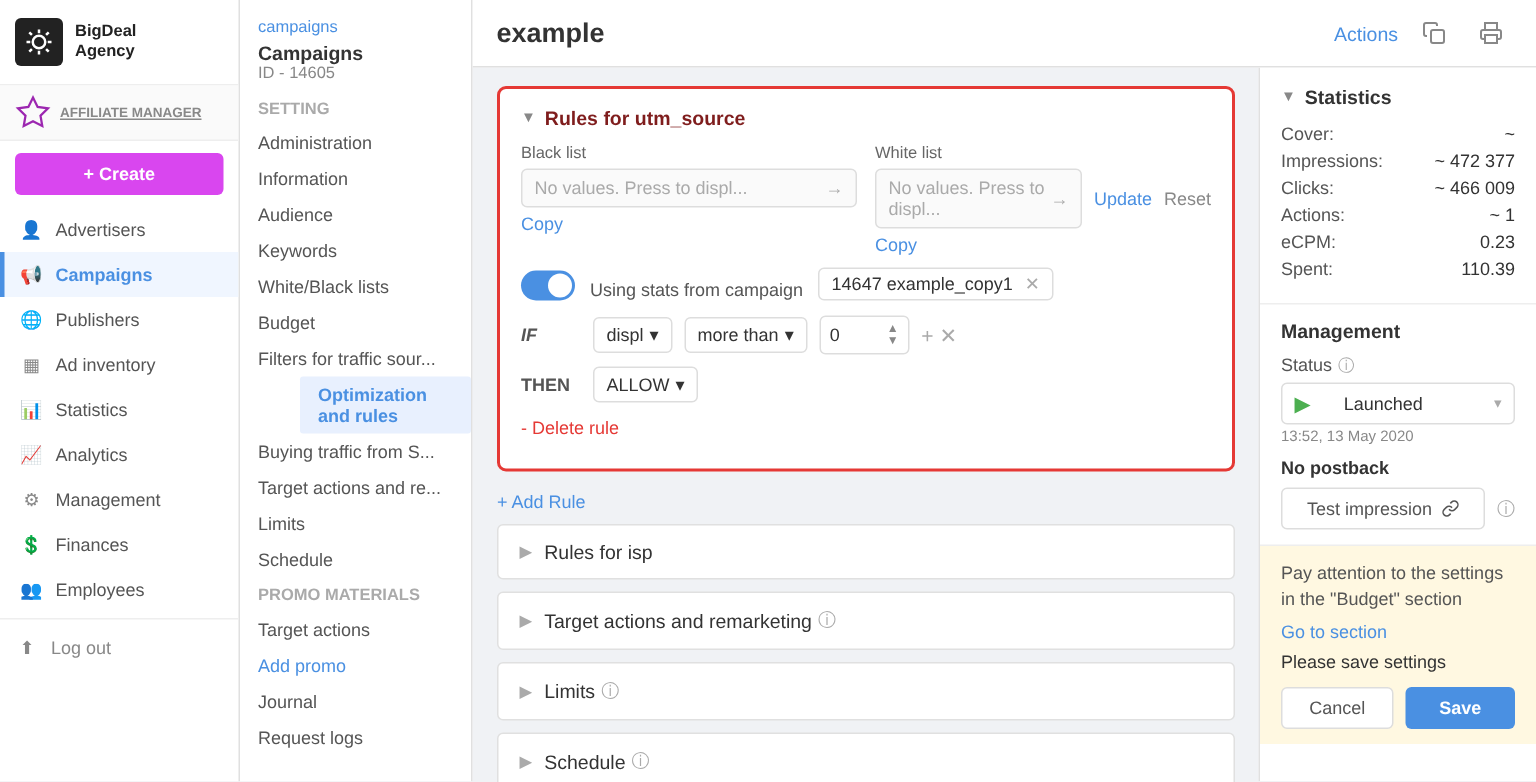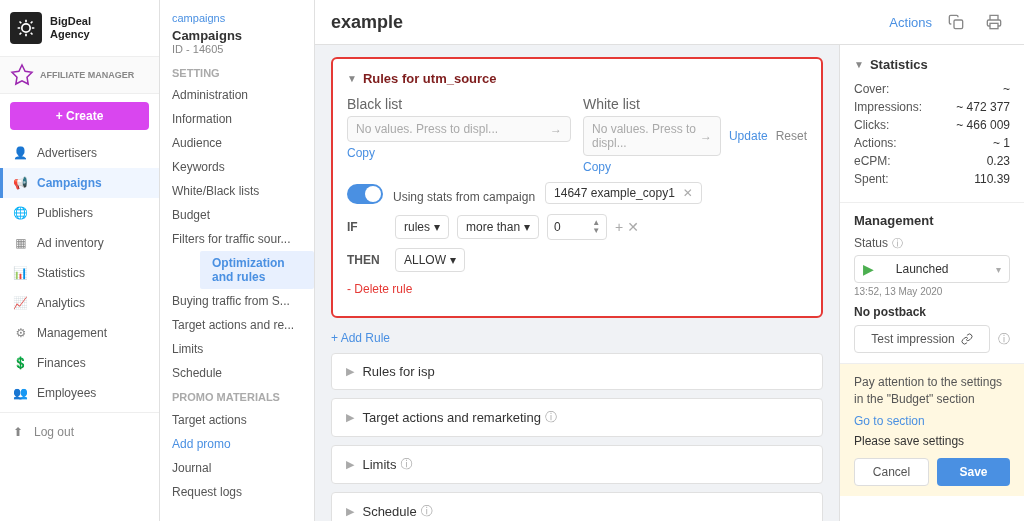--- a/index.html
+++ b/index.html
@@ -6,21 +6,21 @@
     body { font-family: -apple-system, BlinkMacSystemFont, 'Segoe UI', sans-serif; font-size: 13px; color: #333; background: #f0f2f5; display: flex; height: 521px; overflow: hidden; }
 
     
     .sidebar { width: 160px; background: #fff; border-right: 1px solid #e0e0e0; display: flex; flex-direction: column; flex-shrink: 0; height: 521px; overflow-y: auto; }
     .sidebar-logo { display: flex; align-items: center; padding: 12px 10px; border-bottom: 1px solid #eee; }
     .logo-icon { width: 32px; height: 32px; background: #222; border-radius: 4px; display: flex; align-items: center; justify-content: center; margin-right: 8px; }
     .logo-icon svg { width: 20px; height: 20px; }
     .logo-text { font-size: 11px; font-weight: 700; line-height: 1.2; color: #222; }
     .affiliate-badge { display: flex; align-items: center; padding: 6px 10px; border-bottom: 1px solid #eee; background: #fafafa; }
     .affiliate-icon { width: 24px; height: 24px; margin-right: 6px; }
-    .affiliate-text { font-size: 9px; color: #888; font-weight: 600; text-transform: uppercase; }
+    .affiliate-text { font-size: 9px; color: #888; font-weight: 600; text-transform: uppercase; text-decoration: underline; }
     .create-btn { margin: 8px 10px; background: #d946ef; color: #fff; border: none; border-radius: 4px; padding: 7px 0; font-size: 12px; font-weight: 600; cursor: pointer; display: flex; align-items: center; justify-content: center; gap: 4px; }
     .sidebar-nav { flex: 1; }
     .nav-item { display: flex; align-items: center; padding: 7px 10px; cursor: pointer; font-size: 12px; color: #555; border-left: 3px solid transparent; }
     .nav-item.active { color: #4a90e2; border-left-color: #4a90e2; background: #f0f6ff; font-weight: 600; }
     .nav-icon { width: 16px; height: 16px; margin-right: 8px; display: flex; align-items: center; justify-content: center; color: #888; }
     .nav-item.active .nav-icon { color: #4a90e2; }
     .sidebar-divider { border-top: 1px solid #eee; margin: 4px 0; }
     .log-out { display: flex; align-items: center; padding: 7px 10px; cursor: pointer; font-size: 12px; color: #888; }
 
     
@@ -44,37 +44,37 @@
     .content-area { flex: 1; overflow-y: auto; padding: 12px 16px; }
 
     
     .rules-box { border: 2px solid #e53935; border-radius: 6px; padding: 12px 14px; background: #fff; margin-bottom: 12px; }
     .rules-header { display: flex; align-items: center; margin-bottom: 10px; }
     .rules-toggle { color: #888; margin-right: 6px; font-size: 10px; cursor: pointer; }
     .rules-title { font-size: 13px; font-weight: 600; color: #7f1d1d; }
 
     .list-row { display: flex; align-items: flex-start; gap: 12px; margin-bottom: 8px; }
     .list-col { flex: 1; }
-    .list-label { font-size: 14px; color: #666; margin-bottom: 4px; }
+    .list-label { font-size: 11px; color: #666; margin-bottom: 4px; }
     .list-input { display: flex; align-items: center; border: 1px solid #ddd; border-radius: 4px; padding: 5px 8px; font-size: 12px; color: #aaa; background: #fafafa; }
     .list-input-arrow { margin-left: auto; color: #aaa; font-size: 12px; }
     .list-actions { display: flex; gap: 10px; margin-top: 4px; }
     .list-action-link { font-size: 12px; color: #4a90e2; cursor: pointer; }
     .update-btn { font-size: 12px; color: #4a90e2; cursor: pointer; }
     .reset-btn { font-size: 12px; color: #888; cursor: pointer; }
 
     .toggle-row { display: flex; align-items: flex-end; gap: 10px; margin-bottom: 10px; }
     .toggle-switch { width: 36px; height: 20px; background: #4a90e2; border-radius: 10px; position: relative; cursor: pointer; }
     .toggle-switch::after { content: ''; position: absolute; width: 16px; height: 16px; background: #fff; border-radius: 50%; top: 2px; right: 2px; transition: .2s; }
     .toggle-label { font-size: 12px; color: #555; }
     .stats-select { display: flex; align-items: center; border: 1px solid #ddd; border-radius: 4px; padding: 3px 8px; font-size: 12px; background: #fff; gap: 4px; }
     .stats-close { color: #aaa; cursor: pointer; margin-left: 4px; }
 
     .if-row { display: flex; align-items: center; gap: 8px; margin-bottom: 8px; }
-    .if-label { font-size: 12px; font-weight: 600; color: #555; width: 40px; }
+    .if-label { font-size: 12px; font-weight: 600; color: #555; width: 40px; font-style: italic; }
     .select-box { border: 1px solid #ddd; border-radius: 4px; padding: 4px 8px; font-size: 12px; background: #fff; cursor: pointer; display: flex; align-items: center; gap: 4px; }
     .number-input { border: 1px solid #ddd; border-radius: 4px; padding: 4px 6px; font-size: 12px; width: 60px; display: flex; align-items: center; justify-content: space-between; }
     .number-spinners { display: flex; flex-direction: column; margin-left: 4px; }
     .spinner-btn { font-size: 8px; color: #888; cursor: pointer; line-height: 1; }
     .row-actions { display: flex; gap: 4px; }
     .row-icon-btn { color: #aaa; cursor: pointer; font-size: 14px; }
 
     .then-row { display: flex; align-items: center; gap: 8px; }
     .then-label { font-size: 12px; font-weight: 600; color: #555; width: 40px; }
 
@@ -279,21 +279,21 @@
           <span class="toggle-label">Using stats from campaign</span>
           <div class="stats-select">
             <span>14647 example_copy1</span>
             <span class="stats-close">✕</span>
           </div>
         </div>
 
         <div class="if-row">
           <span class="if-label">IF</span>
           <div class="select-box">
-            <span>rules</span>
+            <span>displ</span>
             <span>▾</span>
           </div>
           <div class="select-box">
             <span>more than</span>
             <span>▾</span>
           </div>
           <div class="number-input">
             <span>0</span>
             <div class="number-spinners">
               <span class="spinner-btn">▲</span>

